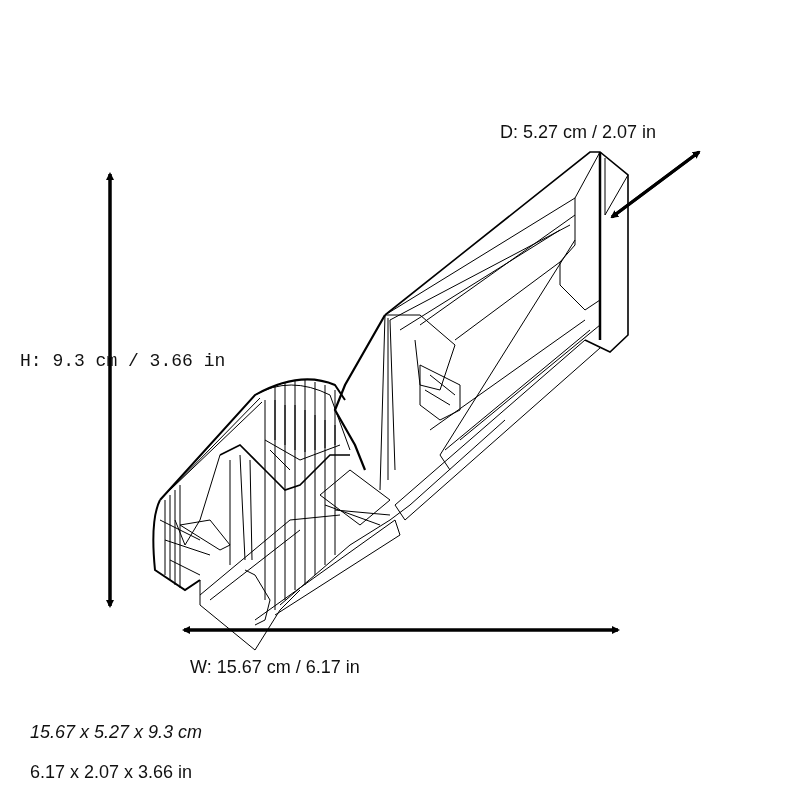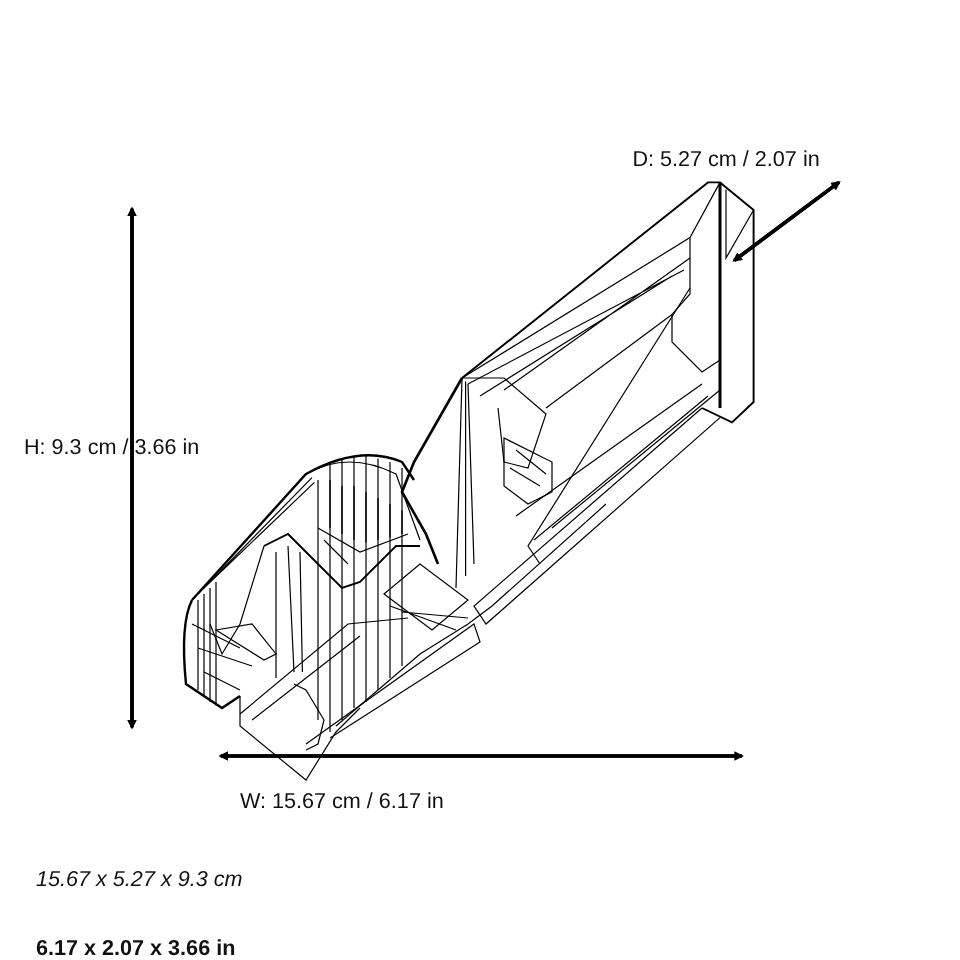--- a/index.html
+++ b/index.html
@@ -69,17 +69,17 @@
     <path d="M320,495 L350,470 L390,500 L360,525 Z"></path>
     <path d="M325,505 L380,525 M335,510 L390,515"></path>
     <path d="M200,595 L290,520 L340,515 M210,600 L300,530"></path>
     <path d="M265,440 L300,460 L340,445 M270,450 L290,470"></path>
 
     <path d="M275,385 L275,440 M285,382 L285,445 M295,380 L295,450 M305,380 L305,452 M315,382 L315,450 M325,385 L325,448 M335,390 L335,445"></path>
     <path d="M165,500 L165,575 M170,495 L170,580 M175,490 L175,585 M180,485 L180,588"></path>
   </g>
 </svg>
 
-<div class="label" style="left:500px; top:123px;margin-left:27px;">D: 5.27 cm / 2.07 in</div>
-<div class="label" style="left:20px; top:363px;">H: 9.3 cm / 3.66 in</div>
-<div class="label" style="left:200px; top:658px;text-align:right;">W: 15.67 cm / 6.17 in</div>
+<div class="label" style="left:500px; top:123px;">D: 5.27 cm / 2.07 in</div>
+<div class="label" style="left:20px; top:352px;font-family:Liberation Mono, monospace;">H: 9.3 cm / 3.66 in</div>
+<div class="label" style="left:190px; top:658px;text-align:right;">W: 15.67 cm / 6.17 in</div>
 <div class="label" style="left:30px; top:723px;font-style:italic;">15.67 x 5.27 x 9.3 cm</div>
-<div class="label" style="left:30px; top:781px;font-weight:bold;">6.17 x 2.07 x 3.66 in</div>
+<div class="label" style="left:30px; top:763px;">6.17 x 2.07 x 3.66 in</div>
 
 </body></html>

